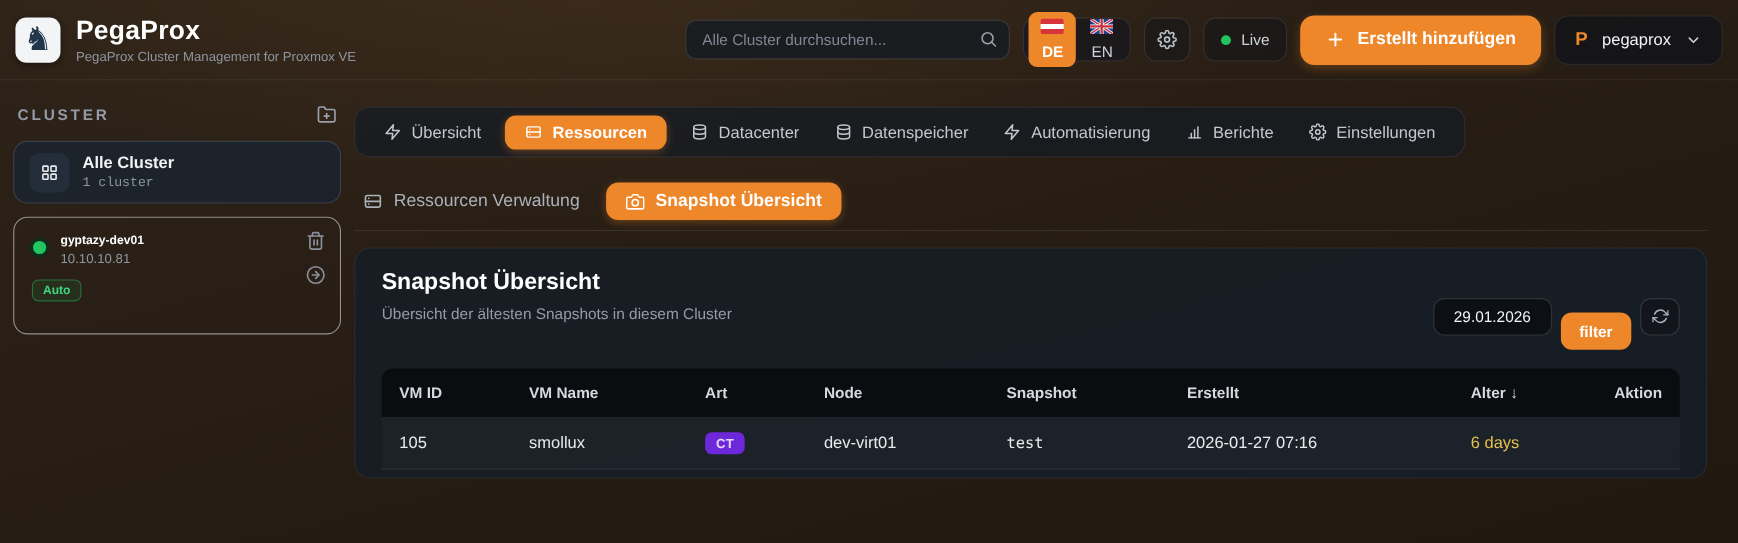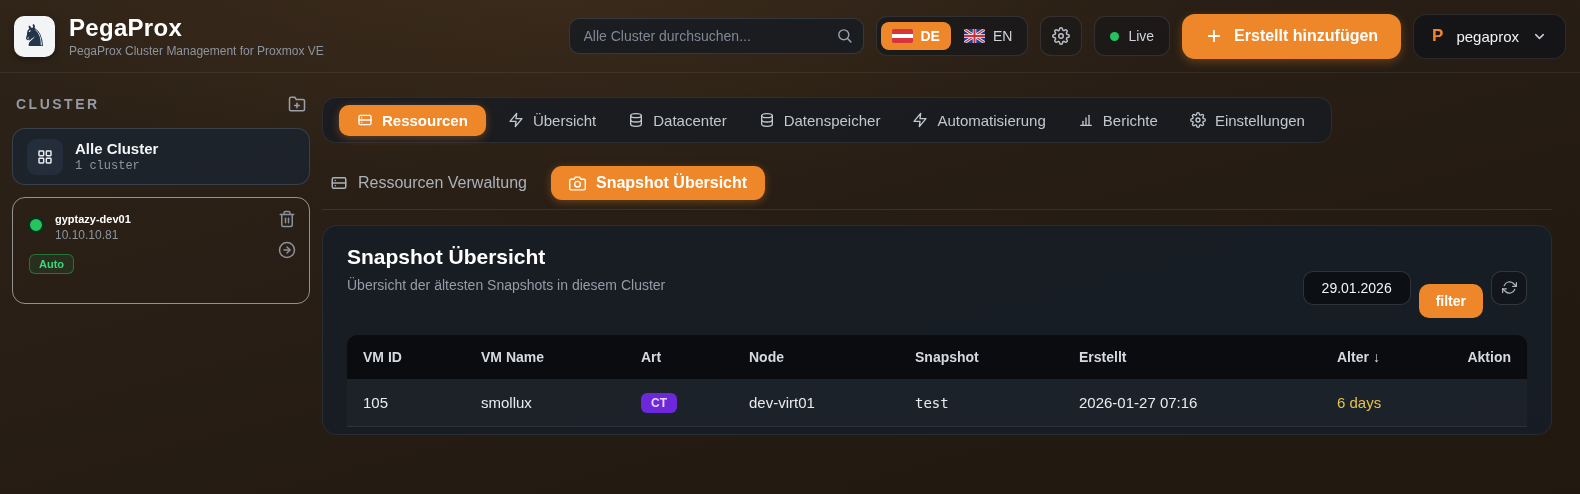--- a/index.html
+++ b/index.html
@@ -27,21 +27,21 @@
   .search { position:relative; width:295px; height:36px; margin-left:auto; }
   .search input { width:100%; height:100%; background:rgba(22,27,34,0.85);
     border:1px solid rgba(255,255,255,0.12); border-radius:10px; outline:none;
     padding:0 38px 0 14px; color:#e8eaed; font-size:14px; font-family:inherit; }
   .search input::placeholder { color:#7f8894; }
   .search .sicon { position:absolute; right:11px; top:9px; color:#9aa2ad; }
 
   .lang { display:flex; align-items:center; height:40px; padding:4px; gap:2px;
     background:rgba(18,22,28,0.65); border:1px solid rgba(255,255,255,0.10); border-radius:11px; }
   .lang-btn { display:flex; align-items:center; gap:8px; padding:6px 11px; border-radius:8px;
-    font-size:14px; color:#cfd4db; cursor:pointer; }
+    font-size:14px; color:#cfd4db; cursor:pointer;flex-direction:column; }
   .lang-btn.active { background:#ee872a; color:#fff; font-weight:700; }
   .flag { width:21px; height:14px; border-radius:2px; overflow:hidden; flex:none; }
   .flag-at { background:linear-gradient(180deg,#d8343c 0 33%,#ffffff 33% 66%,#d8343c 66% 100%); }
 
   .icon-btn { width:42px; height:40px; border-radius:11px; display:flex; align-items:center;
     justify-content:center; background:rgba(18,22,28,0.55); border:1px solid rgba(255,255,255,0.10);
     color:#b9c0c9; cursor:pointer; }
   .live { display:flex; align-items:center; gap:9px; height:40px; padding:0 15px; border-radius:11px;
     border:1px solid rgba(255,255,255,0.10); background:rgba(16,20,26,0.55);
     color:#cdd3da; font-size:14px; }
@@ -271,34 +271,34 @@
               </svg>
           </span>
         </div>
         <span class="badge-auto">Auto</span>
       </div>
     </aside>
 
     <main class="main">
 
       <nav class="tabbar">
+        <div class="tab">
+          <svg width="16" height="16" viewBox="0 0 24 24" fill="none" stroke="currentColor" stroke-width="2" stroke-linecap="round" stroke-linejoin="round">
+              <path d="M13 2 3 14h9l-1 8 10-12h-9l1-8z"></path>
+            </svg>
+          <span>Übersicht</span>
+        </div>
         <div class="tab active">
           <svg width="16" height="16" viewBox="0 0 24 24" fill="none" stroke="currentColor" stroke-width="2" stroke-linecap="round">
               <rect x="3" y="5" width="18" height="14" rx="2"></rect>
               <line x1="3" y1="12" x2="21" y2="12"></line>
               <line x1="7" y1="8.5" x2="7.01" y2="8.5"></line>
               <line x1="7" y1="15.5" x2="7.01" y2="15.5"></line>
             </svg>
           <span>Ressourcen</span>
-        </div>
-        <div class="tab">
-          <svg width="16" height="16" viewBox="0 0 24 24" fill="none" stroke="currentColor" stroke-width="2" stroke-linecap="round" stroke-linejoin="round">
-              <path d="M13 2 3 14h9l-1 8 10-12h-9l1-8z"></path>
-            </svg>
-          <span>Übersicht</span>
         </div>
         <div class="tab">
           <svg width="16" height="16" viewBox="0 0 24 24" fill="none" stroke="currentColor" stroke-width="2" stroke-linecap="round">
               <ellipse cx="12" cy="5.5" rx="8" ry="3"></ellipse>
               <path d="M4 5.5v13c0 1.66 3.58 3 8 3s8-1.34 8-3v-13"></path>
               <path d="M4 12c0 1.66 3.58 3 8 3s8-1.34 8-3"></path>
             </svg>
           <span>Datacenter</span>
         </div>
         <div class="tab">

